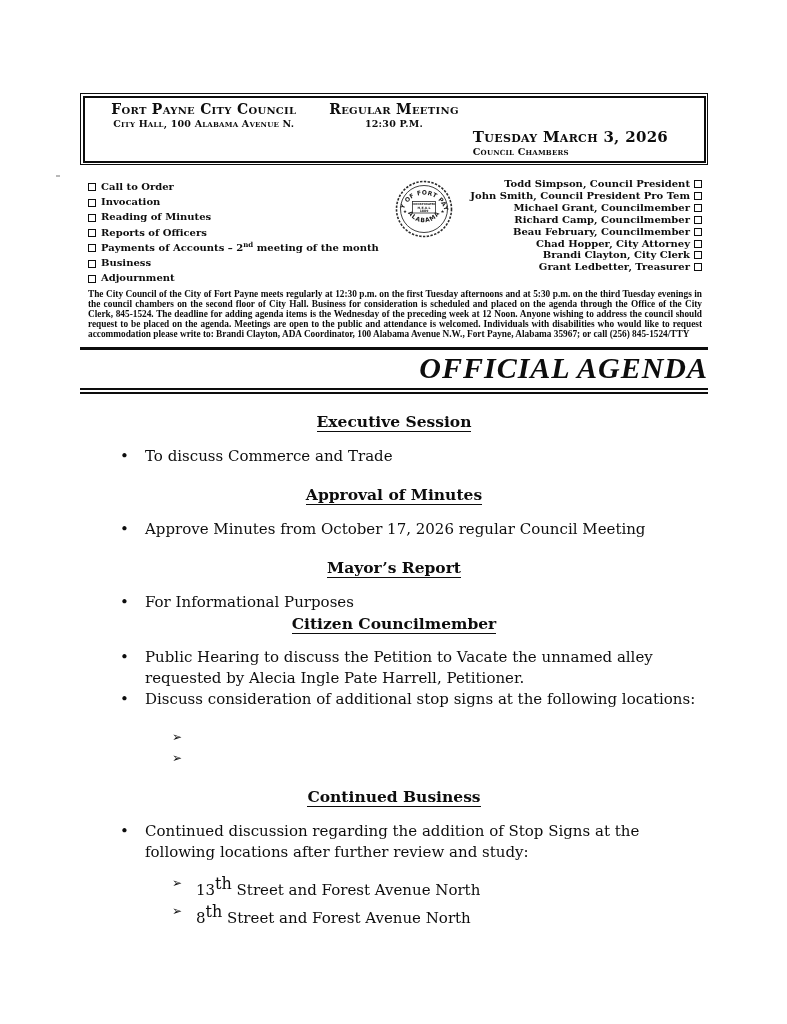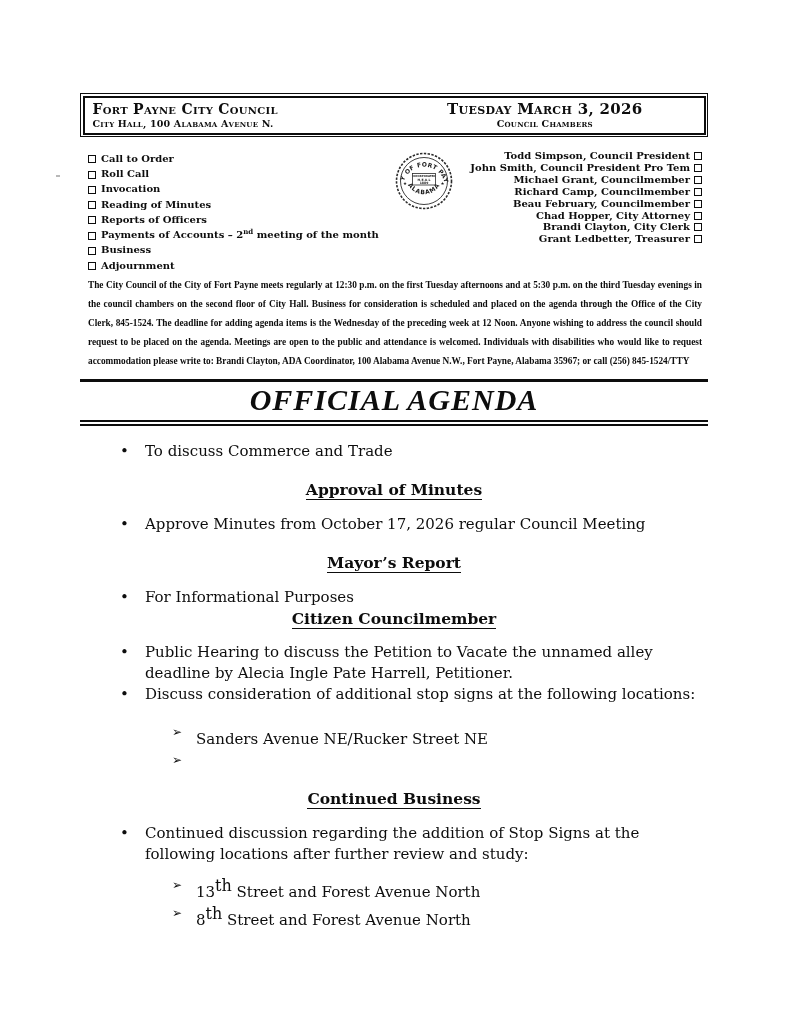--- a/index.html
+++ b/index.html
@@ -9,58 +9,58 @@
     font-family:"DejaVu Serif", serif;
     color:#0d0d0d;
     position:relative;
     overflow:hidden;
   }
   .content { padding:93px 79px 0 80px; box-sizing:border-box; }
 
   
   .hdr { border:1.5px solid #0d0d0d; padding:1.5px; }
   .hdr-inner { border:2.5px solid #0d0d0d; display:flex; align-items:flex-start; padding:3px 8px 4px; }
-  .h-left   { flex:1.2; text-align:left; }
+  .h-left   { flex:1.2; text-align:center; }
   .h-center { flex:0.85; text-align:center; }
-  .h-right  { flex:1.2; text-align:center; }
+  .h-right  { flex:1.2; text-align:left;margin-top:28px; }
   .h1 { font-variant:small-caps; font-weight:bold; font-size:14px; line-height:17px; letter-spacing:0.3px; white-space:nowrap; }
   .h-right .h1 { font-size:15px; }
   .h2 { font-variant:small-caps; font-weight:bold; font-size:9.5px; line-height:11px; letter-spacing:0.2px; white-space:nowrap; }
 
   
   .roll { display:flex; margin-top:13px; }
   .chk-col { flex:1; padding-left:8px; }
   .seal-col { width:90px; flex:none; display:flex; justify-content:center; align-items:flex-start; padding-top:1px; }
   .off-col { flex:1; text-align:right; padding-right:6px; }
   .chk-row, .off-row { font-size:10px; font-weight:bold; line-height:11.9px; white-space:nowrap; }
   .box { display:inline-block; width:6px; height:6px; border:1.6px solid #0d0d0d; vertical-align:-1px; background:#fff; }
   .chk-row .box { margin-right:5px; }
   .off-row .box { margin-left:4px; }
   .chk-row sup { font-size:7px; }
 
   
   .notice {
     margin:4px 6px 8px 8px;
     font-family:"Liberation Serif", serif;
     font-weight:bold;
-    font-size:9.3px; line-height:19px;
+    font-size:9.3px; line-height:10px;
     text-align:justify;
   }
 
   
   .band {
     margin-top:6px;
     border-top:3px solid #0d0d0d;
     border-bottom:2.5px solid #0d0d0d;
     text-align:center; padding:1px 0 3px;
   }
   .band-title {
     font-family:"Liberation Serif", serif;
     font-style:italic; font-weight:bold;
-    font-size:30px; line-height:34px; letter-spacing:1px;
+    font-size:30px; line-height:34px; letter-spacing:1px;text-align:right;
   }
   .band-underrule { height:1.5px; background:#0d0d0d; margin-top:2.5px; }
 
   
   .sec-h { text-align:center; margin-top:18px; font-size:15.5px; font-weight:bold; line-height:19px; }
   .sec-h .u { border-bottom:1.8px solid #0d0d0d; padding-bottom:0.5px; }
   .sec-h.tight { margin-top:1px; }
   .sec-h.big { }
 
   .blist { margin-top:15px; padding-left:40px; padding-right:6px; }
@@ -82,31 +82,34 @@
 <body>
 
 <div class="content">
 
   <div class="hdr">
     <div class="hdr-inner">
       <div class="h-left">
         <div class="h1">Fort Payne City Council</div>
         <div class="h2">City Hall, 100 Alabama Avenue N.</div>
       </div>
+      <div class="h-center">
+        <div class="h1">Regular Meeting</div>
+        <div class="h2">12:30 P.M.</div>
+      </div>
       <div class="h-right">
         <div class="h1">Tuesday March 3, 2026</div>
         <div class="h2">Council Chambers</div>
       </div>
     </div>
   </div>
 
   <div class="roll">
     <div class="chk-col">
       <div class="chk-row"><span class="box"></span><span>Call to Order</span><sup></sup><span></span></div>
-      <div class="chk-row"><span class="box"></span><span>Roll Call</span><sup></sup><span></span></div>
       <div class="chk-row"><span class="box"></span><span>Invocation</span><sup></sup><span></span></div>
       <div class="chk-row"><span class="box"></span><span>Reading of Minutes</span><sup></sup><span></span></div>
       <div class="chk-row"><span class="box"></span><span>Reports of Officers</span><sup></sup><span></span></div>
       <div class="chk-row"><span class="box"></span><span>Payments of Accounts – 2</span><sup>nd</sup><span> meeting of the month</span></div>
       <div class="chk-row"><span class="box"></span><span>Business</span><sup></sup><span></span></div>
       <div class="chk-row"><span class="box"></span><span>Adjournment</span><sup></sup><span></span></div>
     </div>
 
     <div class="seal-col">
       <svg width="60" height="60" viewBox="0 0 60 60">
@@ -140,20 +143,21 @@
   </div>
 
   <div class="notice">The City Council of the City of Fort Payne meets regularly at 12:30 p.m.  on the first Tuesday afternoons and at 5:30 p.m. on the third Tuesday evenings in the council chambers on the second floor of City Hall. Business for consideration is scheduled and placed on the agenda through the Office of the City Clerk, 845-1524. The deadline for adding agenda items is the Wednesday of the preceding week at 12 Noon. Anyone wishing to address the council should request to be placed on the agenda. Meetings are open to the public and attendance is welcomed. Individuals with disabilities who would like to request accommodation please write to: Brandi Clayton, ADA Coordinator, 100 Alabama Avenue N.W., Fort Payne, Alabama 35967; or call (256) 845-1524/TTY</div>
 
   <div class="band">
     <div class="band-title">OFFICIAL AGENDA</div>
   </div>
   <div class="band-underrule"></div>
 
   <div>
+    <div class="sec-h"><span class="u">Executive Session</span></div>
     <div class="blist">
       <div class="b-row">
           <span class="b-dot">•</span>
           <span class="b-text">To discuss Commerce and Trade</span>
         </div>
     </div>
   </div>
 
   <div>
     <div class="sec-h"><span class="u">Approval of Minutes</span></div>
@@ -173,30 +177,29 @@
           <span class="b-text">For Informational Purposes</span>
         </div>
     </div>
   </div>
 
   <div>
     <div class="sec-h tight"><span class="u">Citizen Councilmember</span></div>
     <div class="blist m14">
       <div class="b-row">
           <span class="b-dot">•</span>
-          <span class="b-text">Public Hearing to discuss the Petition to Vacate the unnamed alley deadline by Alecia Ingle Pate Harrell, Petitioner.</span>
+          <span class="b-text">Public Hearing to discuss the Petition to Vacate the unnamed alley requested by Alecia Ingle Pate Harrell, Petitioner.</span>
         </div>
       <div class="b-row">
           <span class="b-dot">•</span>
           <span class="b-text">Discuss consideration of additional stop signs at the following locations:</span>
         </div>
       <div class="sub-list">
         <div class="s-row">
             <span class="s-arrow">➢</span>
-            <span class="s-text"><span>Sanders Avenue NE/Rucker Street NE</span><sup></sup><span></span></span>
           </div>
         <div class="s-row">
             <span class="s-arrow">➢</span>
           </div>
       </div>
     </div>
   </div>
 
   <div>
     <div class="sec-h big"><span class="u">Continued Business</span></div>

